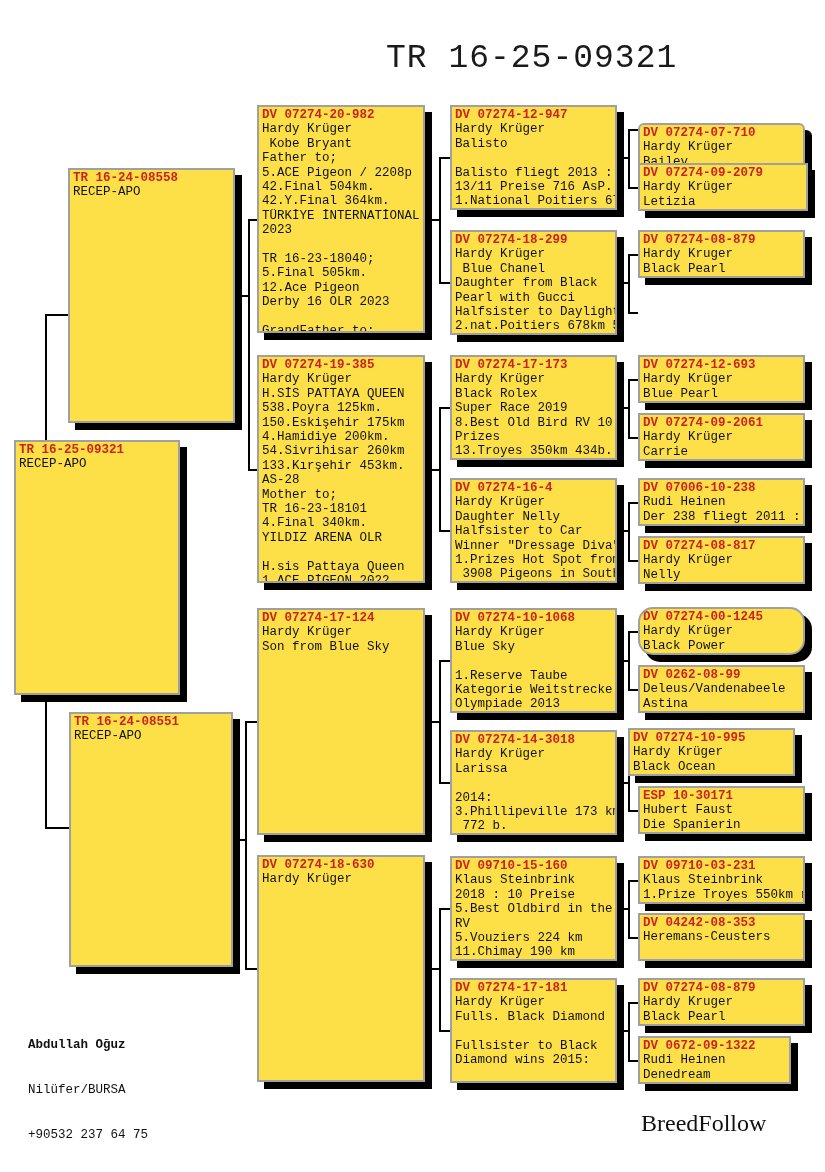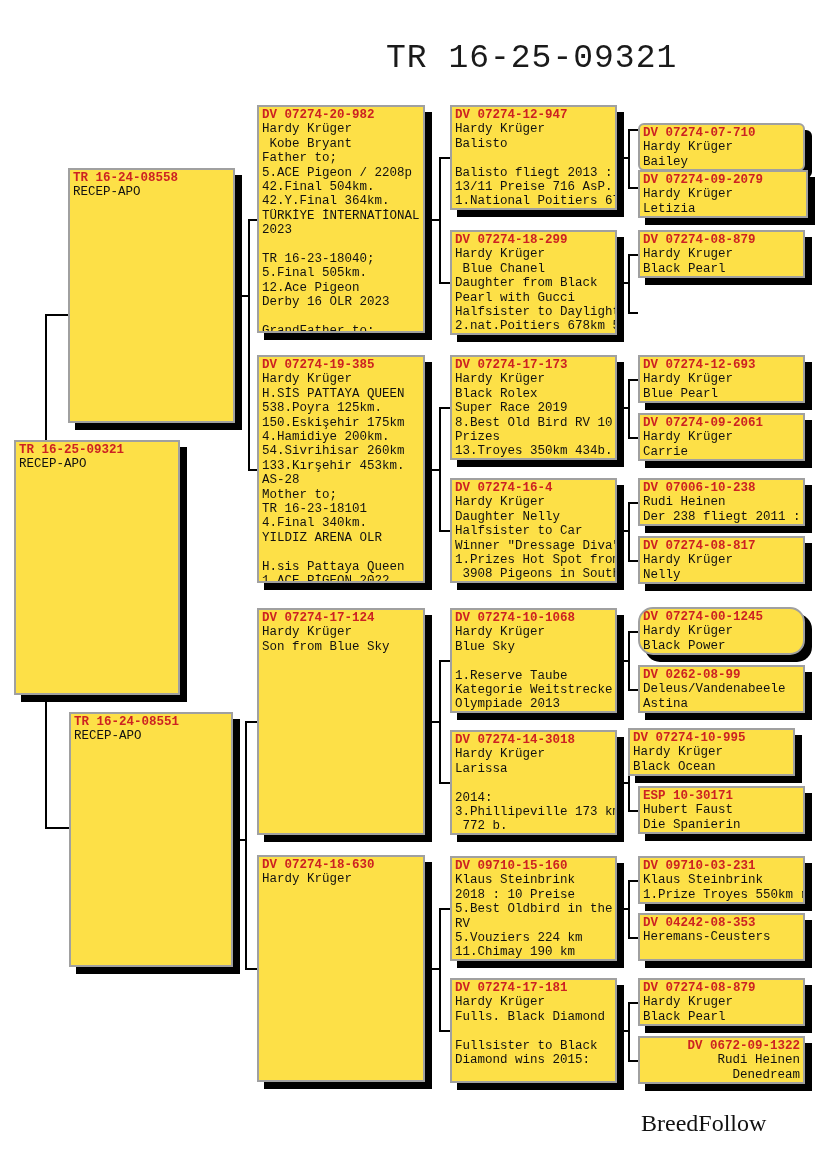--- a/index.html
+++ b/index.html
@@ -17,20 +17,25 @@
          white-space:pre;z-index:3;}
   .owner-name{font-weight:bold;}
   #brand{position:absolute;left:641px;top:1110px;font-size:24px;color:#111;
          font-family:"Liberation Serif","DejaVu Serif",serif;z-index:3;}
 </style>
 </head>
 <body>
 
 <div id="pedigree">
   <div id="title">TR 16-25-09321</div>
+  <div id="owner">
+    <div class="owner-name">Abdullah Oğuz</div>
+    <div>Nilüfer/BURSA</div>
+    <div>+90532 237 64 75</div>
+  </div>
   <div id="brand">BreedFollow</div>
 <div class="cline" style="left: 45px; top: 314px; width: 1.5px; height: 514.5px;"></div>
     <div class="cline" style="left: 45px; top: 314px; width: 23px; height: 1.5px;"></div>
     <div class="cline" style="left: 45px; top: 827px; width: 24px; height: 1.5px;"></div>
     <div class="cline" style="left: 235px; top: 295px; width: 13px; height: 1.5px;"></div>
     <div class="cline" style="left: 248px; top: 219px; width: 1.5px; height: 251.5px;"></div>
     <div class="cline" style="left: 248px; top: 219px; width: 9px; height: 1.5px;"></div>
     <div class="cline" style="left: 248px; top: 469px; width: 9px; height: 1.5px;"></div>
     <div class="cline" style="left: 233px; top: 839px; width: 12px; height: 1.5px;"></div>
     <div class="cline" style="left: 245px; top: 721px; width: 1.5px; height: 248.5px;"></div>
@@ -210,21 +215,21 @@
 Fulls. Black Diamond
 
 Fullsister to Black
 Diamond wins 2015:</div>
     </div>
     <div class="pbox" style="left: 638px; top: 123px; width: 167px; height: 48px; border-radius: 6px;">
       <div class="ring">DV 07274-07-710</div>
       <div class="body">Hardy Krüger
 Bailey</div>
     </div>
-    <div class="pbox" style="left: 638px; top: 163px; width: 170px; height: 48px; margin-top: 7px;">
+    <div class="pbox" style="left: 638px; top: 163px; width: 170px; height: 48px;">
       <div class="ring">DV 07274-09-2079</div>
       <div class="body">Hardy Krüger
 Letizia</div>
     </div>
     <div class="pbox" style="left: 638px; top: 230px; width: 167px; height: 48px;">
       <div class="ring">DV 07274-08-879</div>
       <div class="body">Hardy Kruger
 Black Pearl</div>
     </div>
     <div class="pbox" style="left: 638px; top: 355px; width: 167px; height: 48px;">
@@ -274,18 +279,18 @@
     </div>
     <div class="pbox" style="left: 638px; top: 913px; width: 167px; height: 48px;">
       <div class="ring">DV 04242-08-353</div>
       <div class="body">Heremans-Ceusters</div>
     </div>
     <div class="pbox" style="left: 638px; top: 978px; width: 167px; height: 48px;">
       <div class="ring">DV 07274-08-879</div>
       <div class="body">Hardy Kruger
 Black Pearl</div>
     </div>
-    <div class="pbox" style="left: 638px; top: 1036px; width: 167px; height: 48px; text-align: right;">
+    <div class="pbox" style="left: 638px; top: 1036px; width: 153px; height: 48px;">
       <div class="ring">DV 0672-09-1322</div>
       <div class="body">Rudi Heinen
 Denedream</div>
     </div>
   </div>
 
 </body></html>

